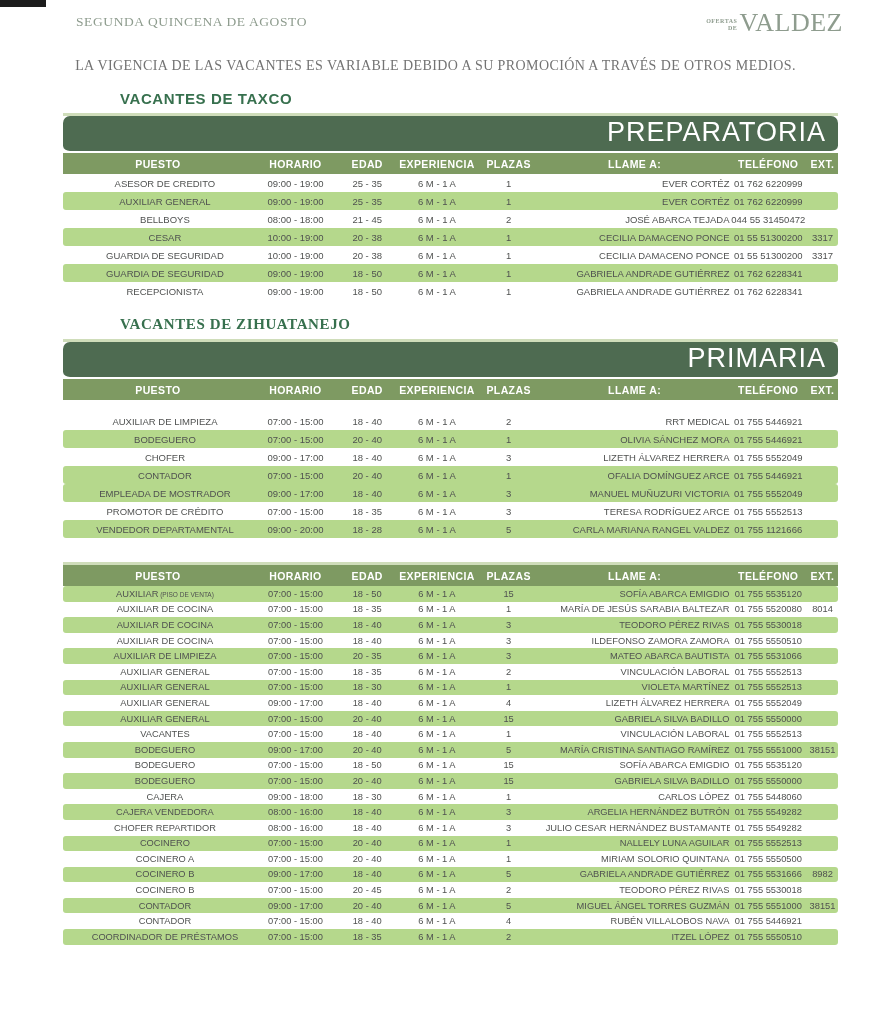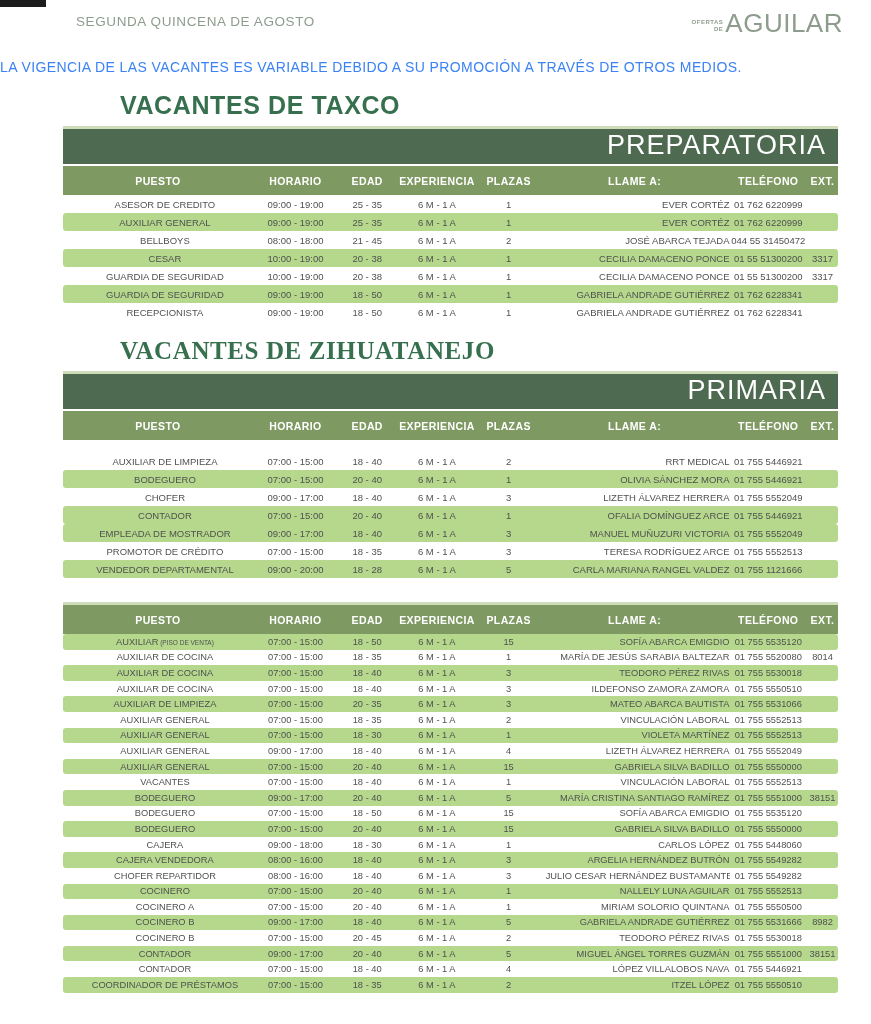--- a/index.html
+++ b/index.html
@@ -7,42 +7,42 @@
   body {
     width:871px; height:1024px;
     font-family:"Liberation Sans", sans-serif;
     color:#4f5150;
     position:relative;
     overflow:hidden;
   }
   .artifact { position:absolute; top:0; left:0; width:46px; height:7px; background:#1c1c1c; }
 
   
-  .topbar { display:flex; justify-content:space-between; align-items:flex-start; padding:8px 28px 0 76px; }
+  .topbar { display:flex; justify-content:space-between; align-items:flex-start; padding:8px 28px 0 76px;font-family:Liberation Serif, serif; }
   .issue { font-size:13.5px; letter-spacing:0.6px; color:#8e9c8e; padding-top:6px; }
   .logo { display:flex; align-items:center; color:#8e9c8e; }
   .logo-small { display:flex; flex-direction:column; align-items:flex-end; font-size:6px; font-weight:bold; letter-spacing:0.5px; line-height:1.1; margin-right:2px; padding-top:4px; }
   .logo-main { font-size:26px; letter-spacing:0.5px; font-weight:400; }
 
-  .notice { text-align:left; font-size:14px; letter-spacing:0.4px; color:#3b82f6; margin-top:20px; }
-
-  .section-title { font-size:25px; font-weight:800; letter-spacing:0.6px; color:#37704e; margin:16px 0 6px 120px; }
+  .notice { text-align:center; font-size:14px; letter-spacing:0.4px; color:#737373; margin-top:20px;font-family:Liberation Serif, serif; }
+
+  .section-title { font-size:15px; font-weight:800; letter-spacing:0.6px; color:#37704e; margin:16px 0 6px 120px; }
 
   .tables-area { margin-left:63px; width:775px; }
 
   .table-block { border-top:3px solid #cfddba; margin-bottom:4px; }
   .banner {
     background:#4e6b51; color:#ffffff; text-align:right;
     font-size:27px; letter-spacing:1px; font-weight:400;
-    padding:1px 12px 3px 12px; border-bottom:2px solid #ffffff;
+    padding:1px 12px 3px 12px; border-bottom:2px solid #ffffff;border-radius:7px;
   }
   table { width:100%; border-collapse:separate; border-spacing:0; table-layout:fixed; }
   th {
     background:#7e9a62; color:#ffffff; font-size:10.5px; font-weight:bold;
-    letter-spacing:0.4px; height:29px; text-align:center; white-space:nowrap;
+    letter-spacing:0.4px; height:21px; text-align:center; white-space:nowrap;
   }
   td {
     font-size:9.5px; height:18px; white-space:nowrap; overflow:hidden;
     color:#4f5150; text-align:center; vertical-align:middle;
   }
   .compact td { height:15.6px; font-size:9.3px; }
   td.c-puesto { text-align:center; padding-left:14px; }
   td.c-llame  { text-align:right; padding-left:6px; }
   tr.green td { background:#b5d88c; }
   tr.green td:first-child { border-top-left-radius:3px; border-bottom-left-radius:3px; }
@@ -56,21 +56,21 @@
 
 <div class="artifact"></div>
 
 <div class="topbar">
   <div class="issue">SEGUNDA QUINCENA DE AGOSTO</div>
   <div class="logo">
     <div class="logo-small">
       <span>OFERTAS</span>
       <span>DE</span>
     </div>
-    <div class="logo-main">AGUILAR</div>
+    <div class="logo-main">VALDEZ</div>
   </div>
 </div>
 
 <div class="notice">LA VIGENCIA DE LAS VACANTES ES VARIABLE DEBIDO A SU PROMOCIÓN A TRAVÉS DE OTROS MEDIOS.</div>
 
 <div class="section-title">VACANTES DE TAXCO</div>
 <div class="tables-area">
   <div class="table-block">
       <div class="banner">PREPARATORIA</div>
       <table>
@@ -509,21 +509,21 @@
             <td class="c-llame">MIGUEL ÁNGEL TORRES GUZMÁN</td>
             <td class="c-telefono">01 755 5551000</td>
             <td class="c-ext">38151</td>
           </tr>
           <tr class="white">
             <td class="c-puesto">CONTADOR</td>
             <td class="c-horario">07:00 - 15:00</td>
             <td class="c-edad">18 - 40</td>
             <td class="c-experiencia">6 M - 1 A</td>
             <td class="c-plazas">4</td>
-            <td class="c-llame">LÓPEZ VILLALOBOS NAVA</td>
+            <td class="c-llame">RUBÉN VILLALOBOS NAVA</td>
             <td class="c-telefono">01 755 5446921</td>
             <td class="c-ext"></td>
           </tr>
           <tr class="green">
             <td class="c-puesto">COORDINADOR DE PRÉSTAMOS</td>
             <td class="c-horario">07:00 - 15:00</td>
             <td class="c-edad">18 - 35</td>
             <td class="c-experiencia">6 M - 1 A</td>
             <td class="c-plazas">2</td>
             <td class="c-llame">ITZEL LÓPEZ</td>

